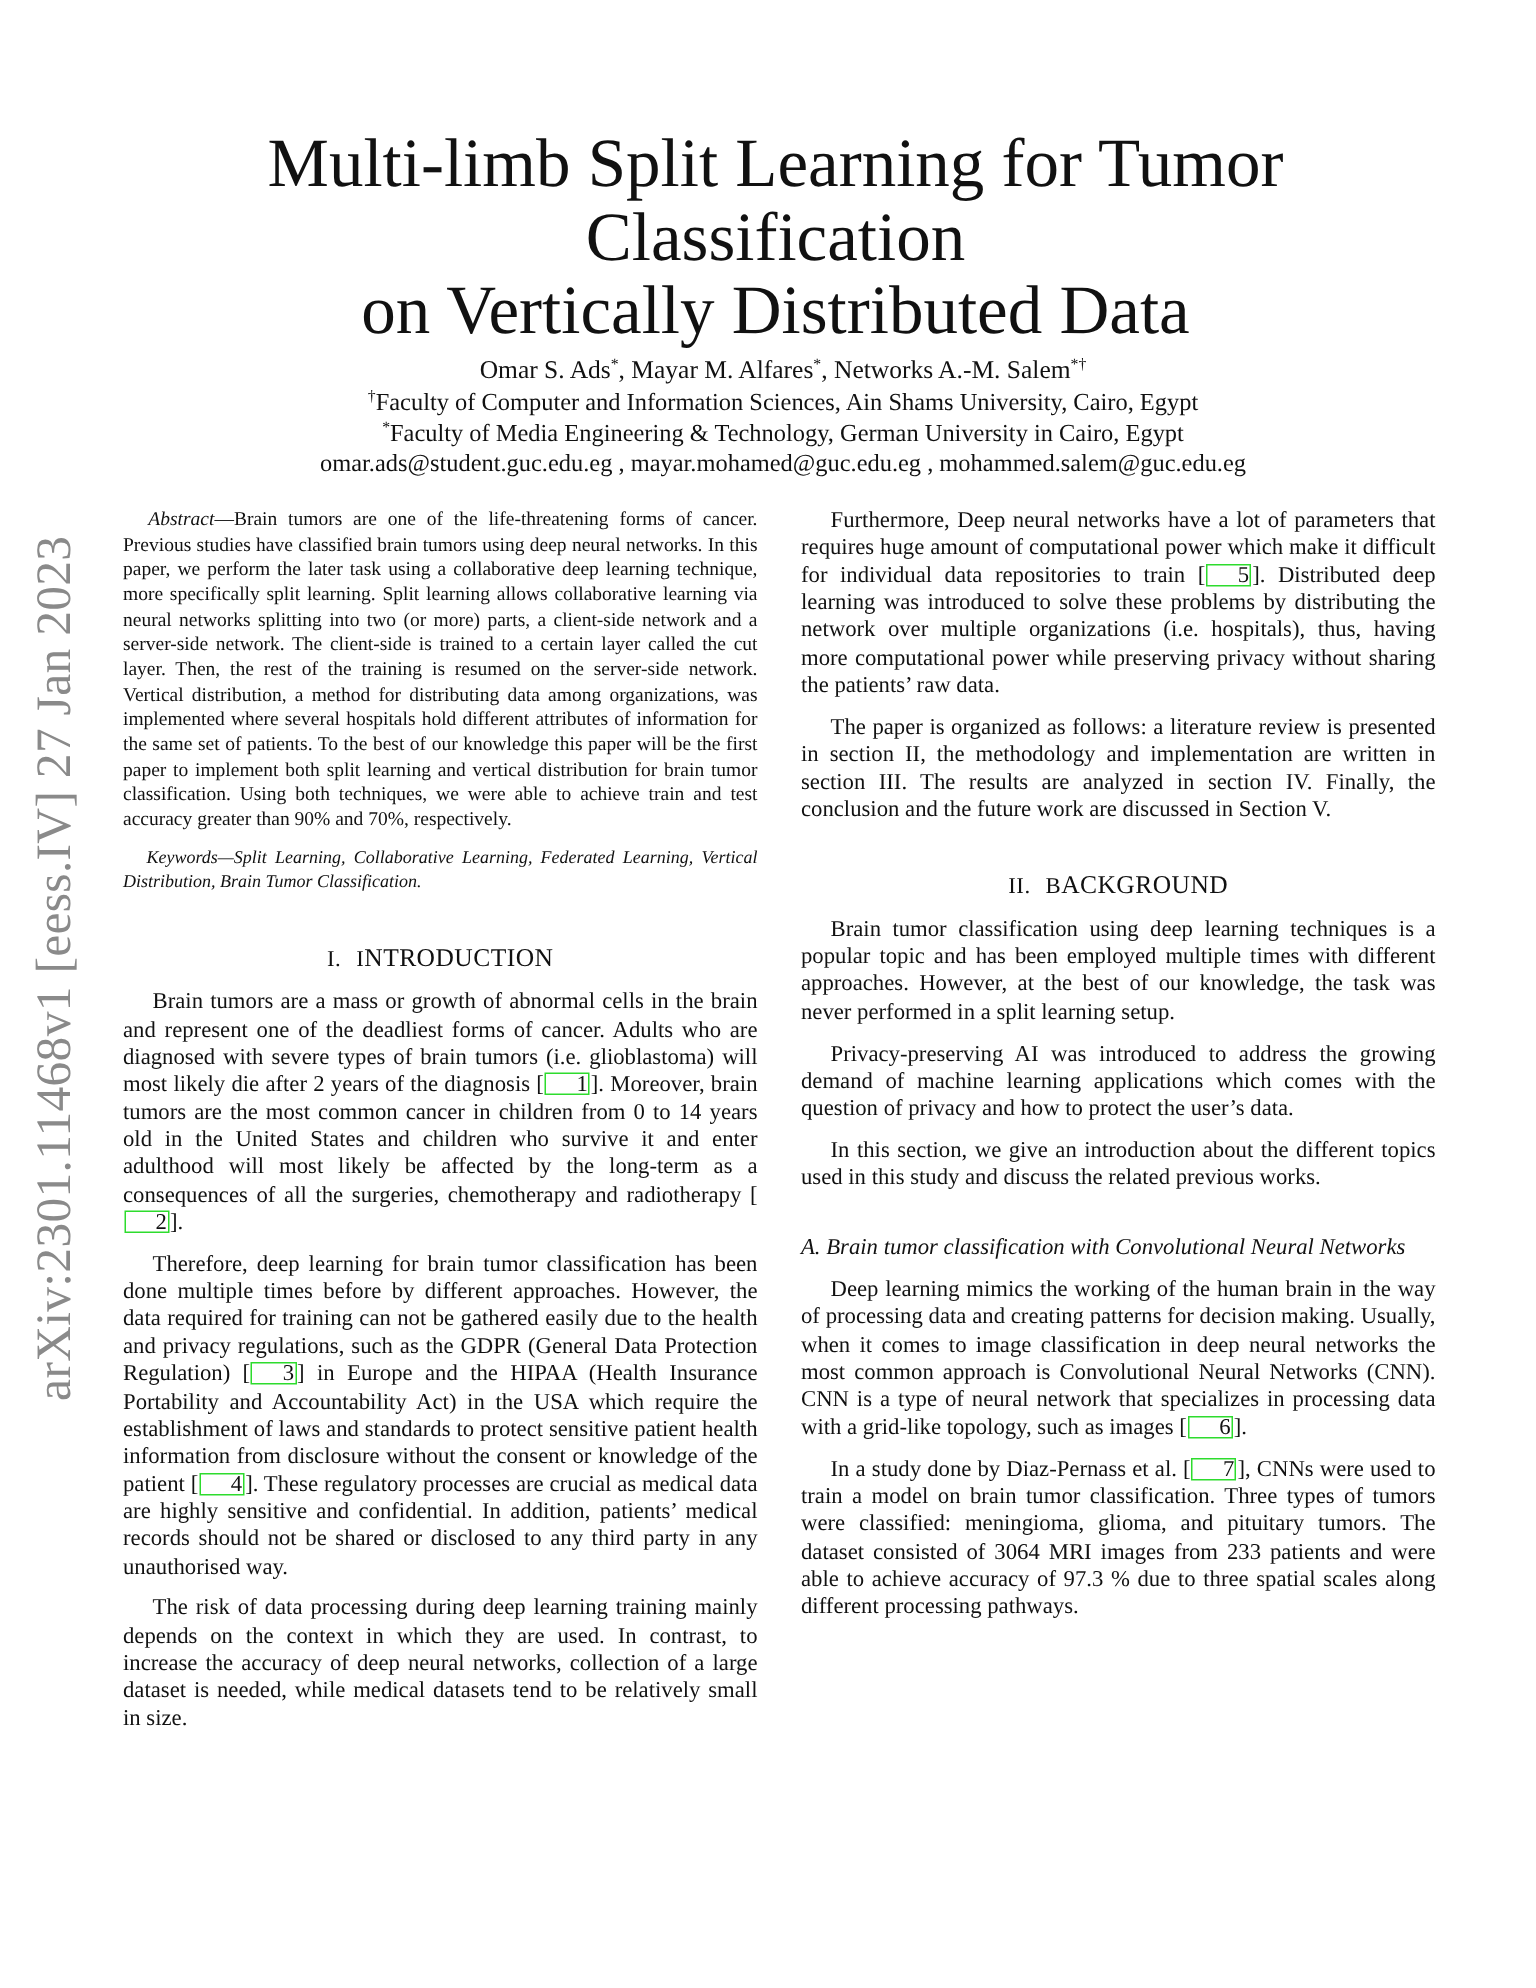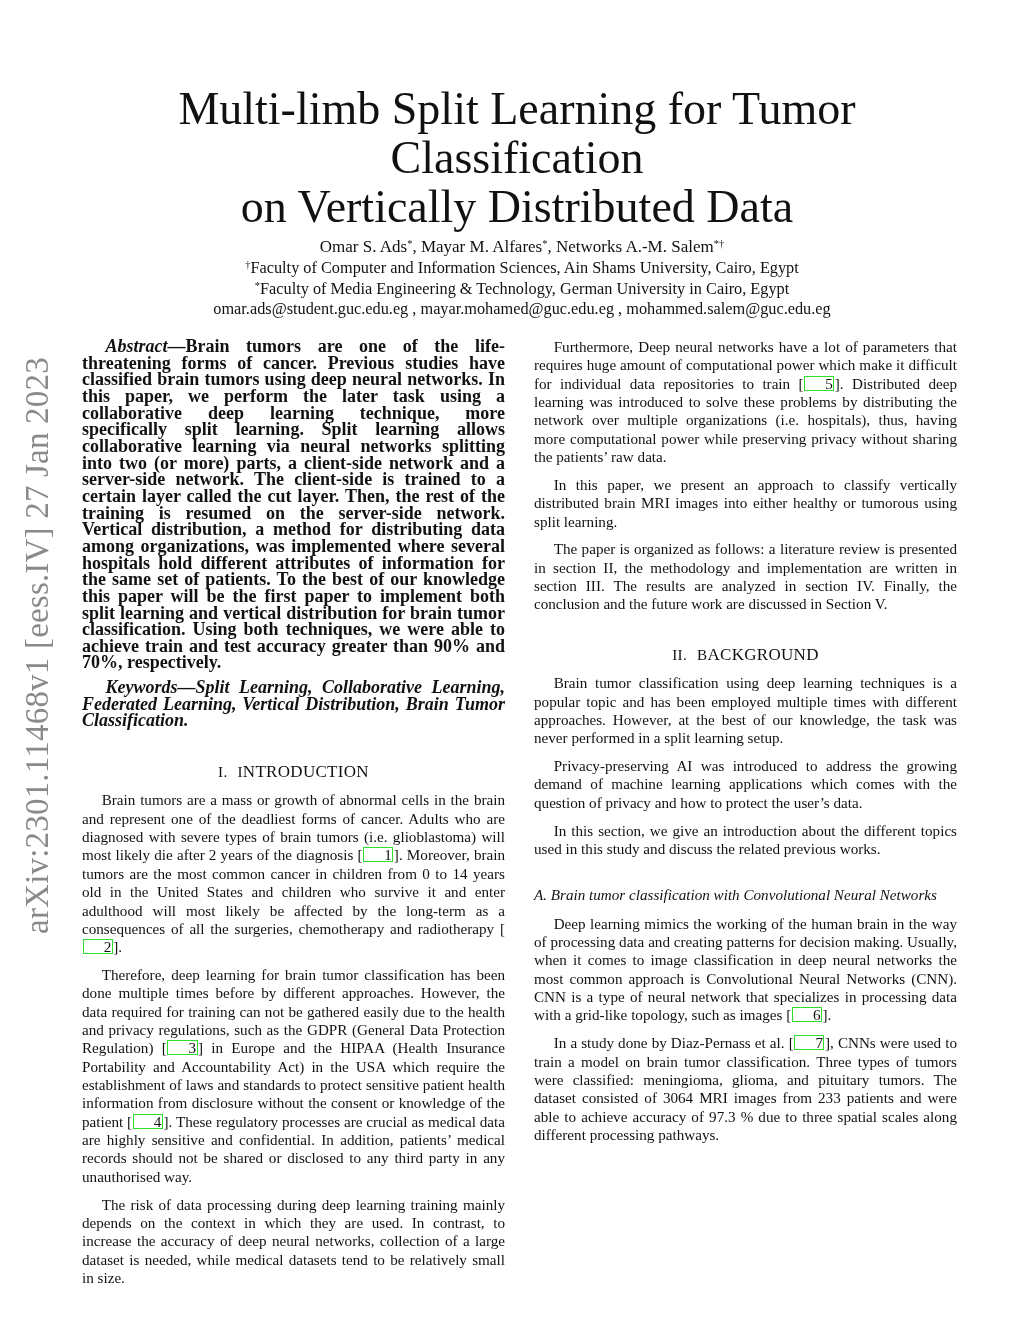--- a/index.html
+++ b/index.html
@@ -28,23 +28,23 @@
     .authors .names { font-size: 17px; line-height: 22px; }
     .col {
       position: absolute; top: 338px; width: 423px;
       font-size: 15.15px; line-height: 18.35px; text-align: justify;
       hyphens: auto;
     }
     .col-left { left: 82px; }
     .col-right { left: 534px; }
     p { margin: 0; text-indent: 1.3em; }
     .para-gap { margin-top: 9.5px; }
-    .abstract { font-size: 18px; line-height: 16.65px; font-weight: bold; }
+    .abstract { font-size: 13px; line-height: 16.65px; font-weight: normal; }
     .abstract .lead { font-style: italic; }
-    .keywords { font-size: 18px; line-height: 16.65px; font-weight: bold; font-style: italic; margin-top: 8px; }
+    .keywords { font-size: 12px; line-height: 16.65px; font-weight: normal; font-style: italic; margin-top: 8px; }
     .section-heading {
       text-align: center; text-indent: 0; font-size: 15.15px; letter-spacing: 0.3px;
     }
     .section-heading .num { margin-right: 10px; }
     .sc-big { font-size: 15.15px; }
     .sc-small { font-size: 17px; }
     .subsection-heading { font-style: italic; text-indent: 0; }
     .cite {
       display: inline-block; border: 1.3px solid #2ddc2d; line-height: 13px;
       padding: 0 0.5px; margin: 0 0.5px;
@@ -80,21 +80,20 @@
   <p style="margin-top:10px;"><span>Brain tumors are a mass or growth of abnormal cells in the brain and represent one of the deadliest forms of cancer. Adults who are diagnosed with severe types of brain tumors (i.e. glioblastoma) will most likely die after 2 years of the diagnosis [</span><span class="cite">1</span><span>]. Moreover, brain tumors are the most common cancer in children from 0 to 14 years old in the United States and children who survive it and enter adulthood will most likely be affected by the long-term as a consequences of all the surgeries, chemotherapy and radiotherapy [</span><span class="cite">2</span><span>].</span></p>
 
   <p class="para-gap"><span>Therefore, deep learning for brain tumor classification has been done multiple times before by different approaches. However, the data required for training can not be gathered easily due to the health and privacy regulations, such as the GDPR (General Data Protection Regulation) [</span><span class="cite">3</span><span>] in Europe and the HIPAA (Health Insurance Portability and Accountability Act) in the USA which require the establishment of laws and standards to protect sensitive patient health information from disclosure without the consent or knowledge of the patient [</span><span class="cite">4</span><span>]. These regulatory processes are crucial as medical data are highly sensitive and confidential. In addition, patients’ medical records should not be shared or disclosed to any third party in any unauthorised way.</span></p>
 
   <p class="para-gap">The risk of data processing during deep learning training mainly depends on the context in which they are used. In contrast, to increase the accuracy of deep neural networks, collection of a large dataset is needed, while medical datasets tend to be relatively small in size.</p>
 </div>
 
 <div class="col col-right">
   <p><span>Furthermore, Deep neural networks have a lot of parameters that requires huge amount of computational power which make it difficult for individual data repositories to train [</span><span class="cite">5</span><span>]. Distributed deep learning was introduced to solve these problems by distributing the network over multiple organizations (i.e. hospitals), thus, having more computational power while preserving privacy without sharing the patients’ raw data.</span></p>
 
-  <p class="para-gap">In this paper, we present an approach to classify vertically distributed brain MRI images into either healthy or tumorous using split learning.</p>
 
   <p class="para-gap">The paper is organized as follows: a literature review is presented in section II, the methodology and implementation are written in section III. The results are analyzed in section IV. Finally, the conclusion and the future work are discussed in Section V.</p>
 
   <p class="section-heading" style="margin-top:32px;"><span class="num">II.</span><span class="sc-big">B</span><span class="sc-small">ACKGROUND</span></p>
 
   <p style="margin-top:10px;">Brain tumor classification using deep learning techniques is a popular topic and has been employed multiple times with different approaches. However, at the best of our knowledge, the task was never performed in a split learning setup.</p>
   <p class="para-gap">Privacy-preserving AI was introduced to address the growing demand of machine learning applications which comes with the question of privacy and how to protect the user’s data.</p>
   <p class="para-gap">In this section, we give an introduction about the different topics used in this study and discuss the related previous works.</p>
 
   <p class="subsection-heading" style="margin-top:28px;">A.  Brain tumor classification with Convolutional Neural Networks</p>

